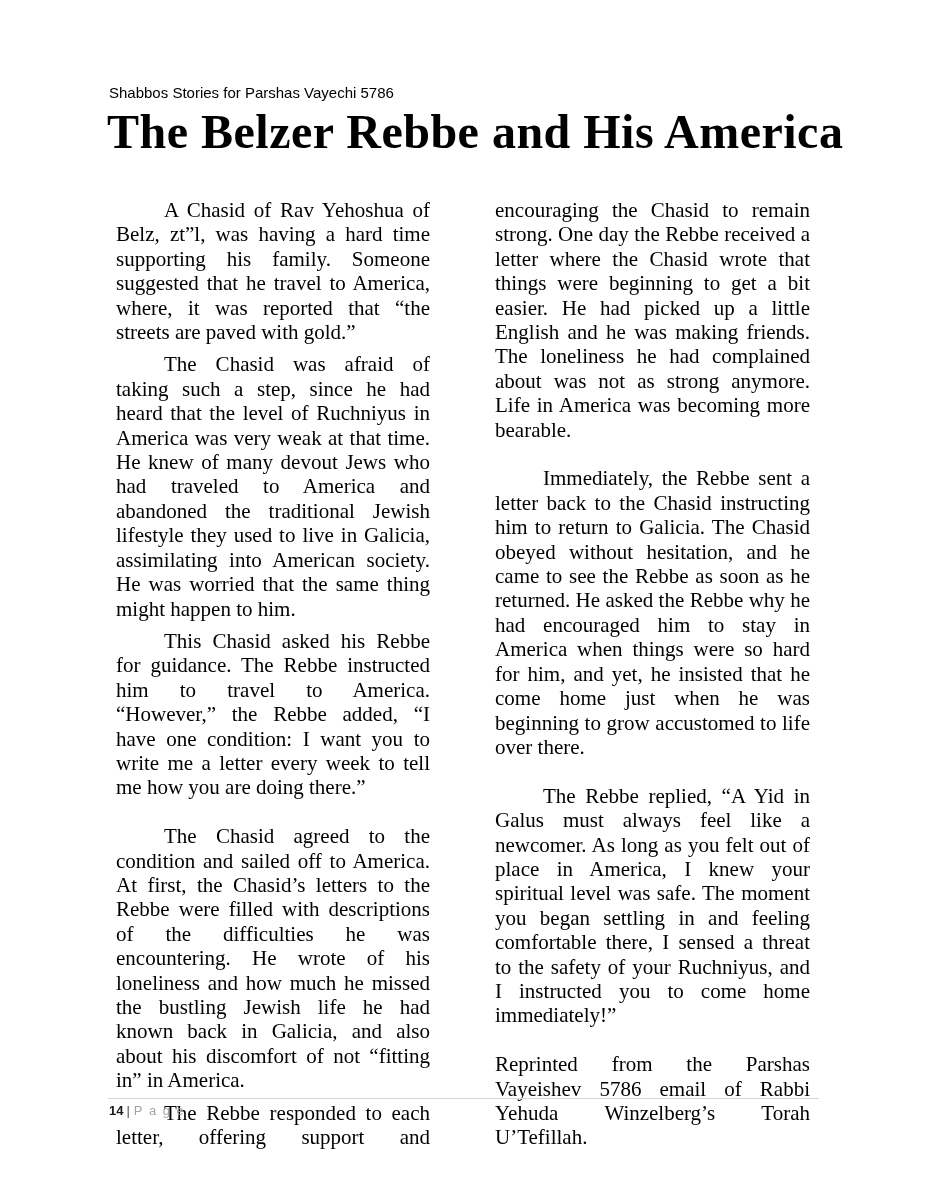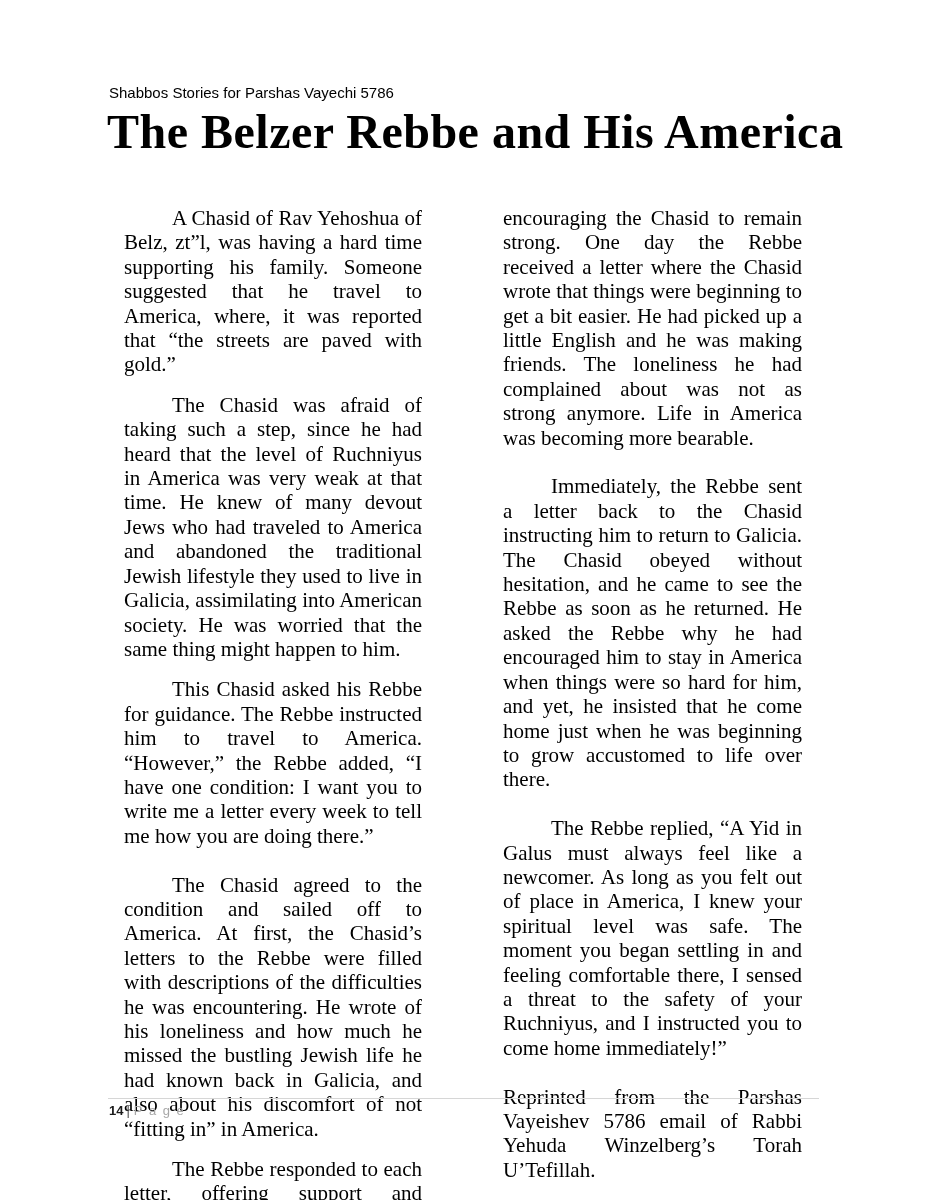--- a/index.html
+++ b/index.html
@@ -44,21 +44,21 @@
     gap: 49px;
   }
   .col {
     width: 330px;
     font-size: 21px;
     line-height: 24.4px;
     text-align: justify;
     color: #000000;
   }
   .col-right { width: 331px; }
-  .para { margin: 16px; }
+  .para { margin: 8px; }
   .indent { text-indent: 48px; }
   .spaced { margin-top: 24.4px; }
   .italic { }
   .force-justify { text-align-last: justify; }
   .footer-rule {
     position: absolute;
     left: 108px;
     top: 1098px;
     width: 711px;
     height: 1px;

